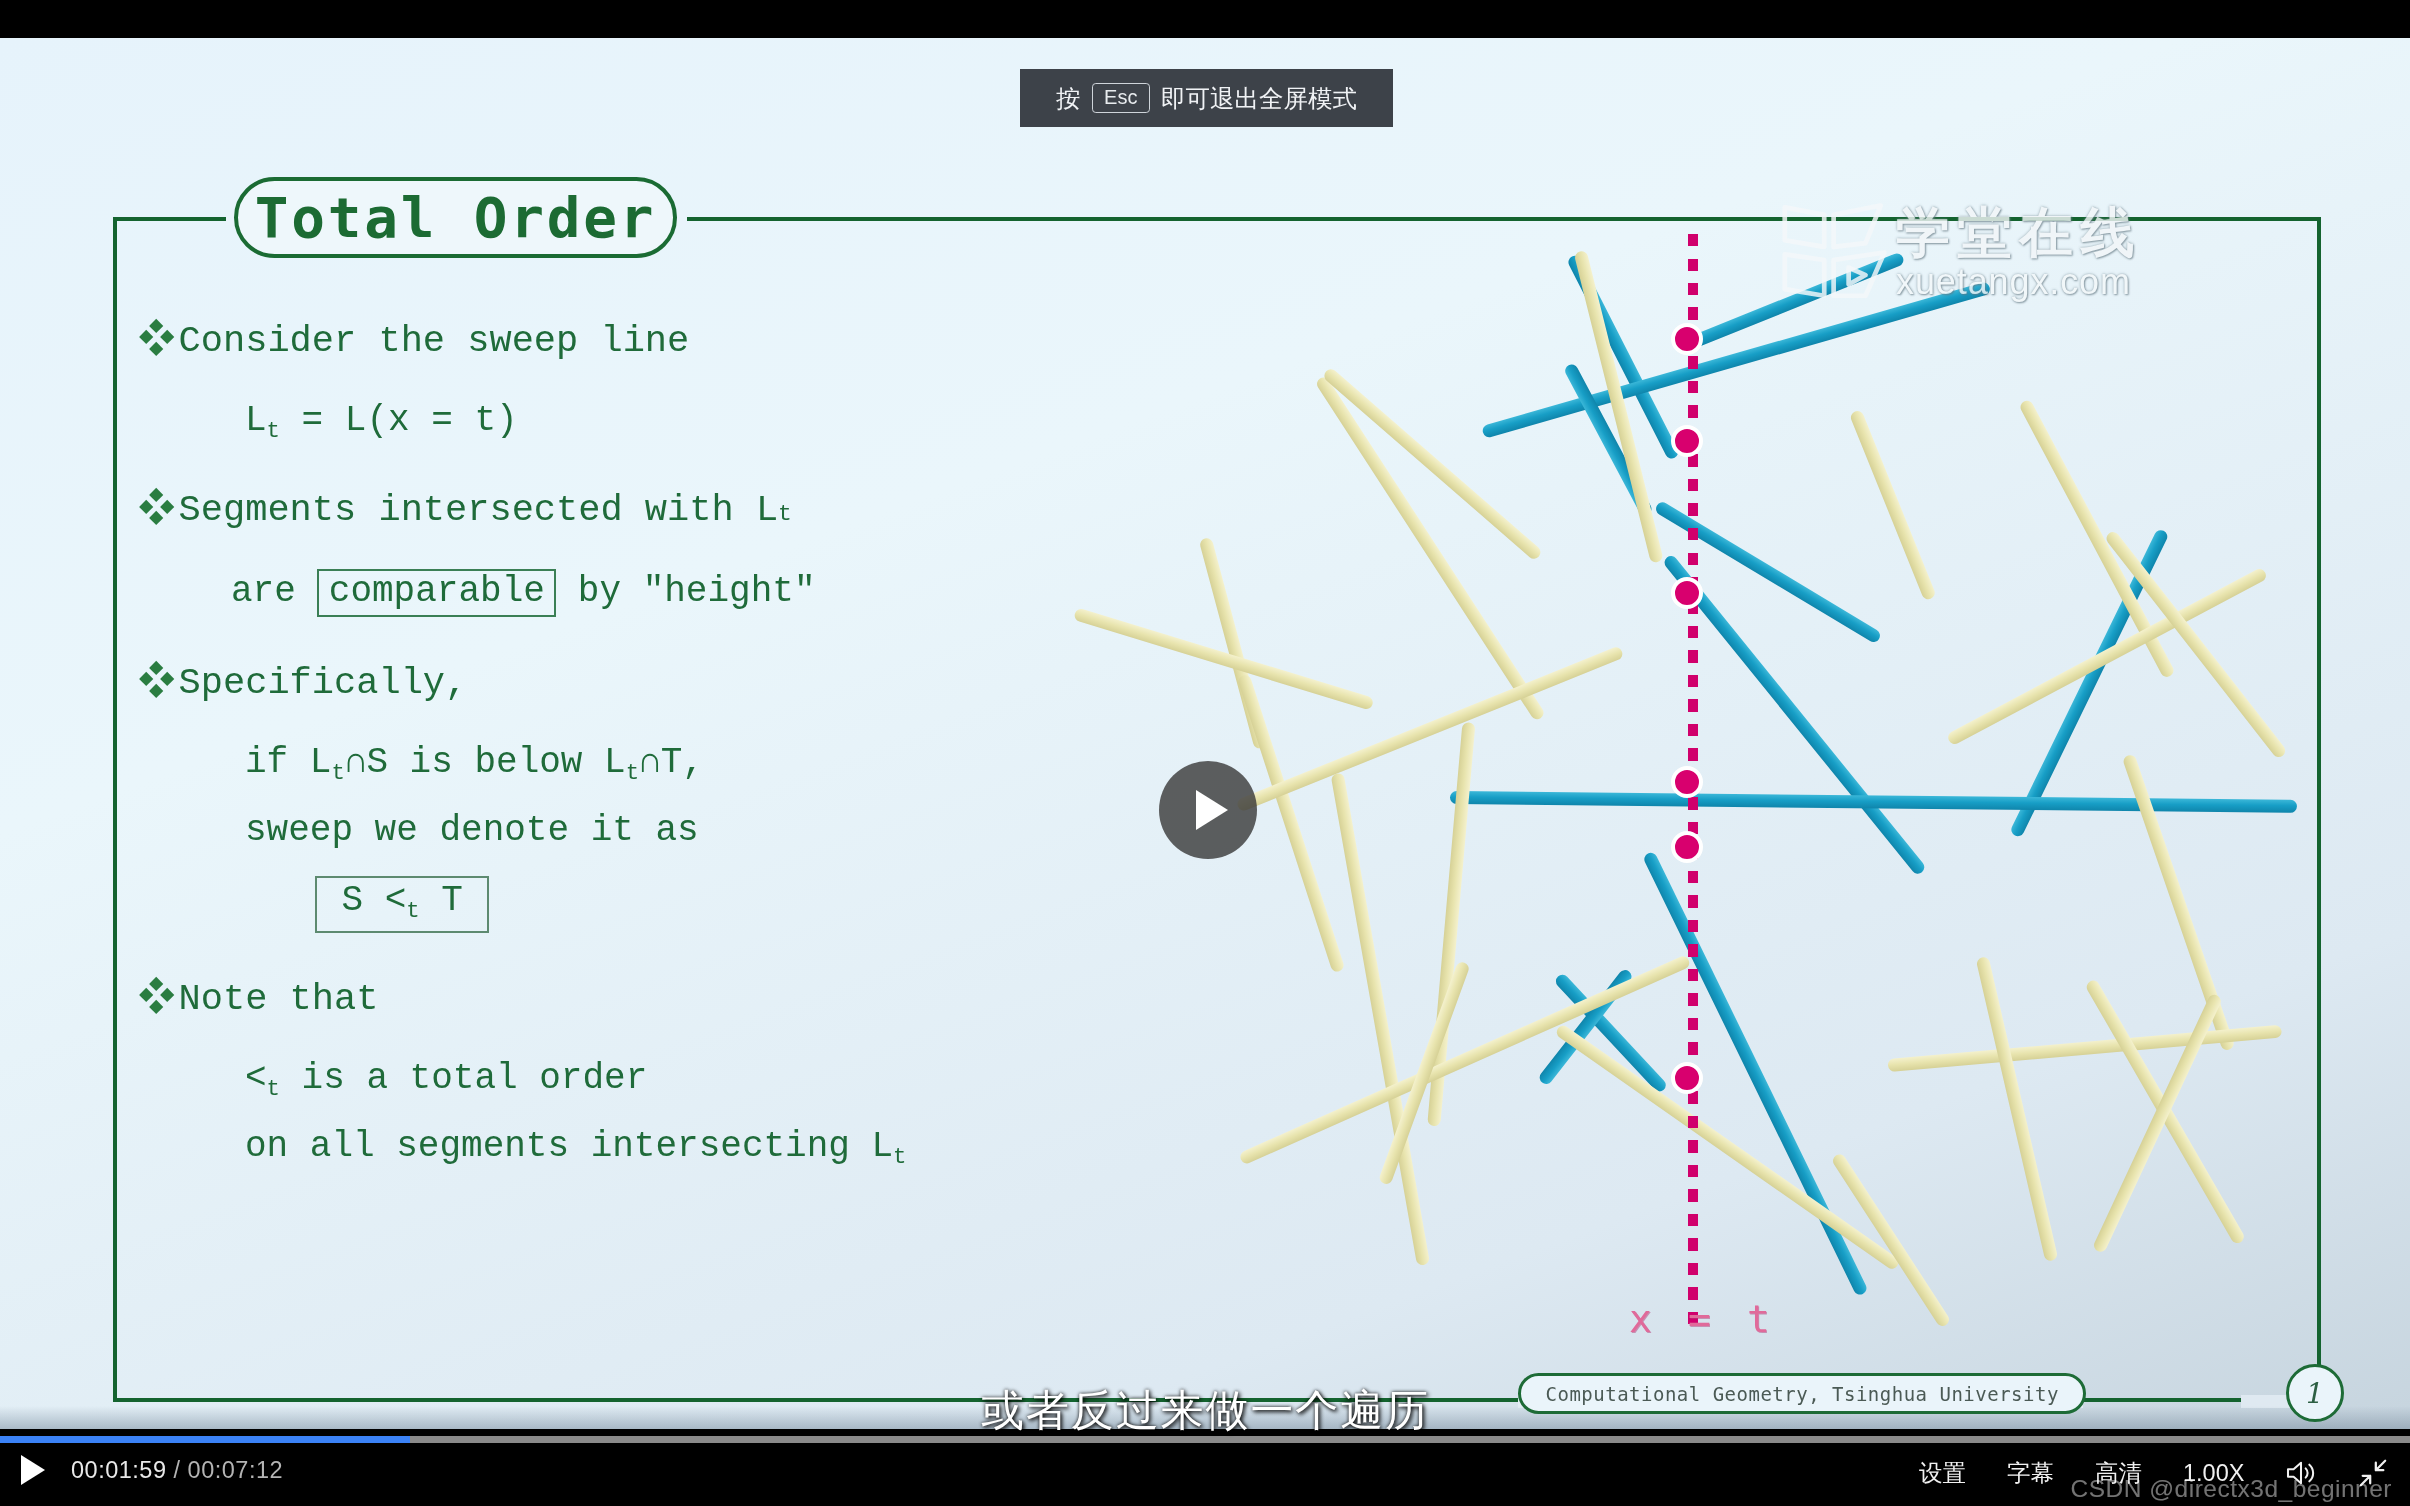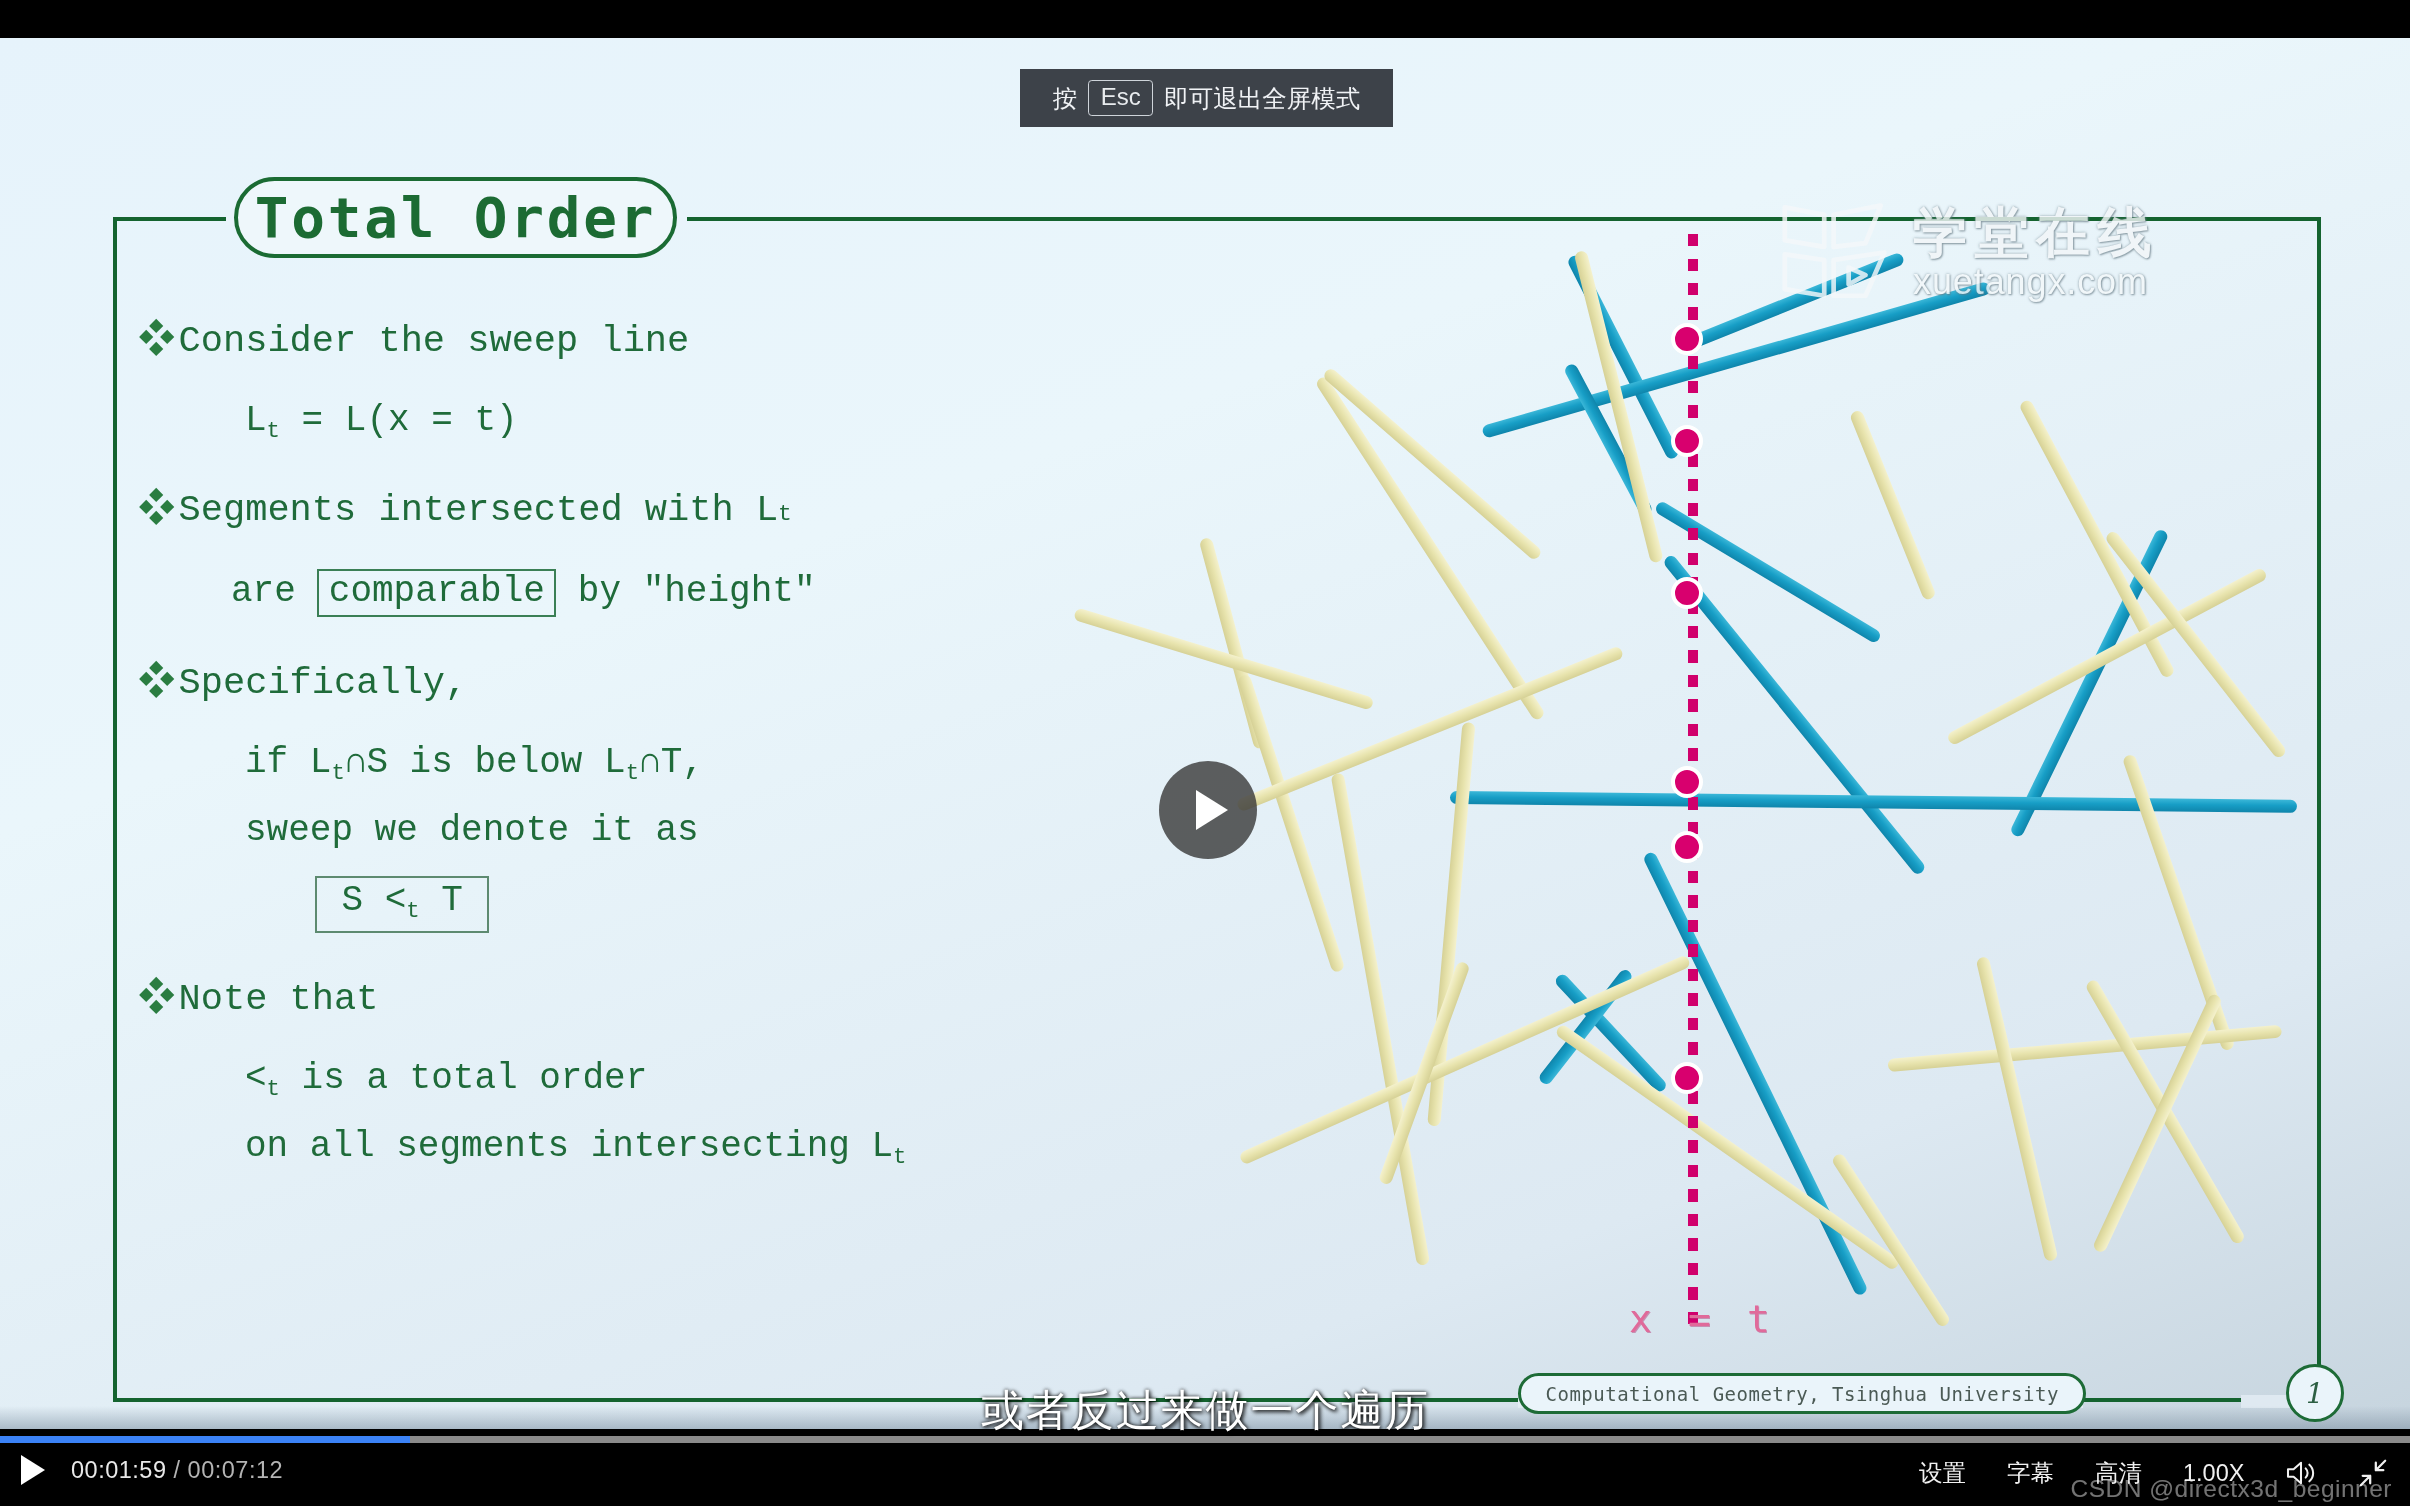--- a/index.html
+++ b/index.html
@@ -135,21 +135,21 @@
   .page-circle {
     position:absolute; left: 2286px; top: 1326px; width: 58px; height: 58px;
     border: 3.8px solid #1d6b36; border-radius: 50%;
     background: #eaf4fa; display:flex; align-items:center; justify-content:center; z-index:6;
   }
   .page-circle span { font-family:"DejaVu Serif", serif; font-style:italic; font-size:28px; color:#2d5f43; }
 
   
   .watermark {
     position:absolute; left: 1775px; top: 160px; z-index: 9;
-    display:flex; align-items:center; gap: 17px; opacity:.82;
+    display:flex; align-items:center; opacity:.82;
   }
   .wm-logo { width: 121px; height: 109px; }
   .wm-text { display:flex; flex-direction:column; line-height: 1; }
   .wm-cn {
     font-size: 54px; color: #f2f6f8; letter-spacing: 7.5px; font-weight:700;
     text-shadow: 0 0 2.8px rgba(120,140,150,.9), 0.9px 0.9px 1.9px rgba(90,110,120,.8);
   }
   .wm-en {
     font-size: 36px; color: #f4f8fa; letter-spacing: 0.9px; margin-top: 5.6px;
     text-shadow: 0 0 2.8px rgba(120,140,150,.9), 0.9px 0.9px 1.9px rgba(90,110,120,.8);
@@ -171,21 +171,21 @@
   
   .esc-toast {
     position:absolute; left: 1020px; top: 69px;
     width: 373px; height: 58px; z-index: 20;
     background: rgba(46,50,58,.92);
     display:flex; align-items:center; justify-content:center; gap: 11.3px;
     color: #f0f2f5; font-size: 24.5px;
   }
   .esc-key {
     border: 1.9px solid #cfd4da; border-radius: 3.8px;
-    padding: 1.9px 11.3px 3.8px; font-size: 24px; color:#e8ebee;
+    padding: 1.9px 11.3px 3.8px; font-size: 20px; color:#e8ebee;
   }
 
   
   .subtitle {
     position:absolute; left: 0; right: 0; top: 1382px;
     text-align:center; z-index: 14;
     font-size: 43px; color: #ffffff; letter-spacing: 1.9px;
     text-shadow: 0 0 3.8px rgba(0,0,0,.85), 1.9px 1.9px 4.7px rgba(0,0,0,.9);
   }
 

